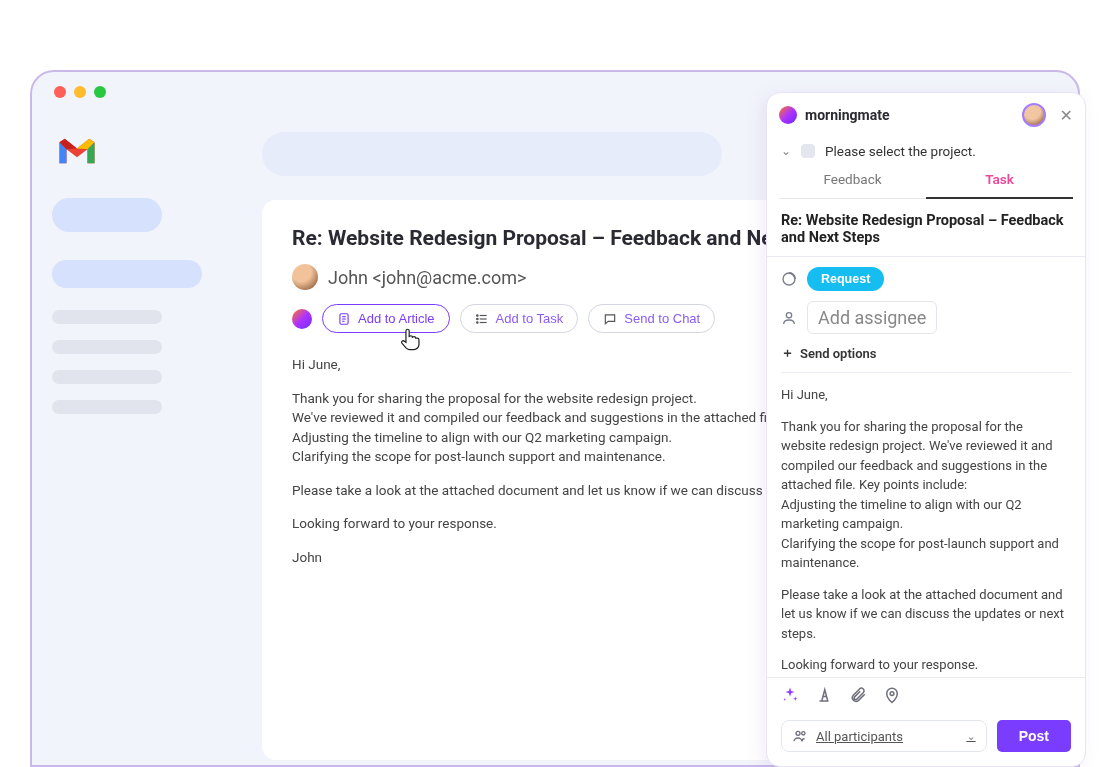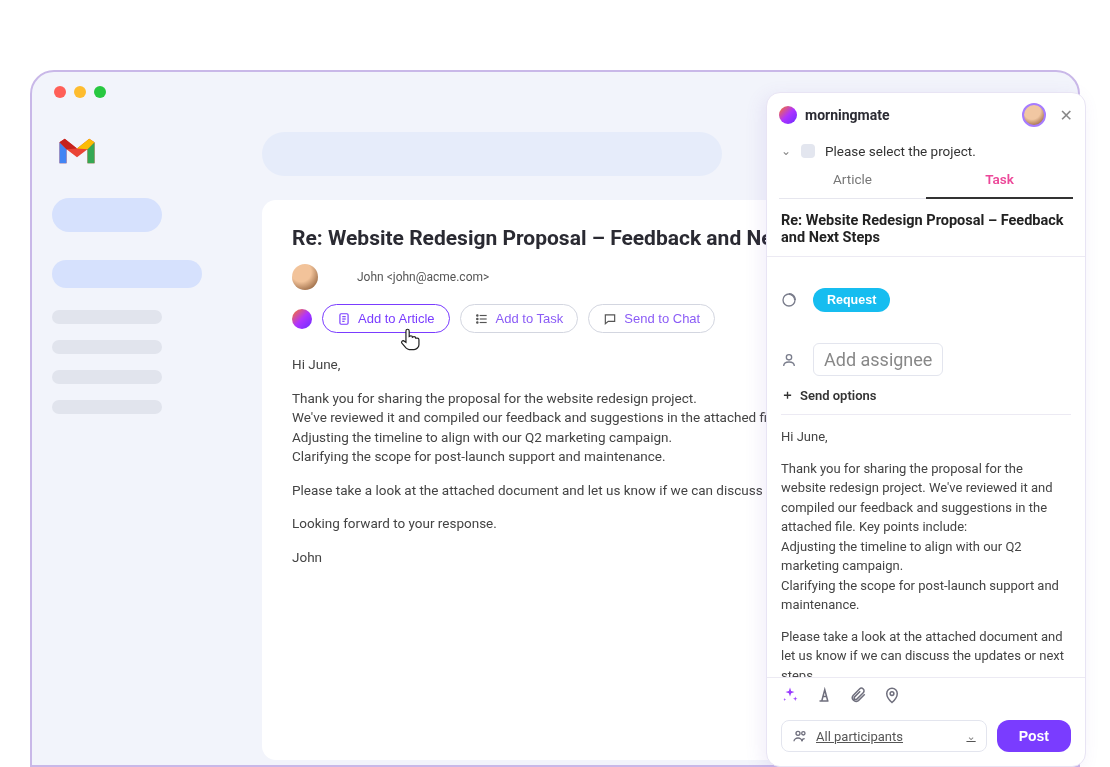--- a/index.html
+++ b/index.html
@@ -82,21 +82,21 @@
     overflow: hidden;
   }
   .sender-row {
     display: flex; align-items: center; gap: 10px;
     margin-bottom: 14px;
   }
   .avatar {
     width: 26px; height: 26px; border-radius: 50%;
     background: radial-gradient(circle at 35% 30%, #f2c39a 0 40%, #8a5a36 90%);
   }
-  .sender-text { font-size: 12px; color: #555; margin-left: 29px; }
+  .sender-text { font-size: 18px; color: #555; }
 
   .action-row {
     display: flex; align-items: center; gap: 10px;
     margin-bottom: 22px;
     position: relative;
   }
   .mm-badge {
     width: 20px; height: 20px; border-radius: 50%;
     background: linear-gradient(135deg, #ff7a18, #af33ff 50%, #6a2cff);
   }
@@ -182,21 +182,21 @@
   }
   .panel-title {
     padding: 12px 14px 10px;
     font-size:14.5px; font-weight:700; color:#222;
     border-bottom:1px solid #eceaf3;
   }
   .panel-controls {
     padding: 10px 14px 0;
     display:flex; flex-direction:column; gap:10px;
   }
-  .ctrl-row { display:flex; align-items:center; gap:16px; font-size:13px; color:#555;margin-top:21px;}
+  .ctrl-row { display:flex; align-items:center; gap:10px; font-size:13px; color:#555;}
   .ctrl-icon { width:16px; height:16px; flex-shrink:0; color:#7a7d8c; }
   .request-btn {
     background:#16bdf0; color:#fff;
     border:none; border-radius:14px;
     padding:5px 14px; font-size:12.5px; font-weight:600;
     cursor:pointer;
   }
   .assignee-input {
     border:1px solid #e3e5ee; border-radius:6px;
     padding:5px 10px; font-size:18px; color:#888; background:#fff;
@@ -222,21 +222,21 @@
   .participants {
     flex:1; display:flex; align-items:center; gap:8px;
     border:1px solid #e3e5ee; border-radius:8px;
     padding:6px 10px; font-size:13px; color:#555;
     cursor:pointer;
     text-decoration:underline;
   }
   .participants .chev-small { margin-left:auto; color:#888; font-size:11px; }
   .post-btn {
     background:#7a3cff; color:#fff; border:none;
-    border-radius:12px; padding: 8px 22px;
+    border-radius:5px; padding: 8px 22px;
     font-size:14px; font-weight:600; cursor:pointer;
   }
 </style>
 </head>
 <body>
 
 <div class="window-frame">
   <div class="traffic-lights">
     <div class="tl red"></div>
     <div class="tl yellow"></div>
@@ -340,21 +340,21 @@
     </div>
   </div>
 
   <div class="panel-top">
     <span class="chev">⌄</span>
     <span class="square"></span>
     <span>Please select the project.</span>
   </div>
 
   <div class="panel-tabs">
-    <div class="panel-tab"><span>Article</span></div>
+    <div class="panel-tab"><span>Feedback</span></div>
     <div class="panel-tab active"><span>Task</span></div>
   </div>
 
   <div class="panel-title">Re: Website Redesign Proposal – Feedback and Next Steps</div>
 
   <div class="panel-controls">
     <div class="ctrl-row">
       <svg class="ctrl-icon" viewBox="0 0 24 24" fill="none" stroke="currentColor" stroke-width="2">
         <circle cx="12" cy="12" r="9"></circle>
           <path d="M12 3 a9 9 0 0 1 9 9" stroke-width="3"></path>

